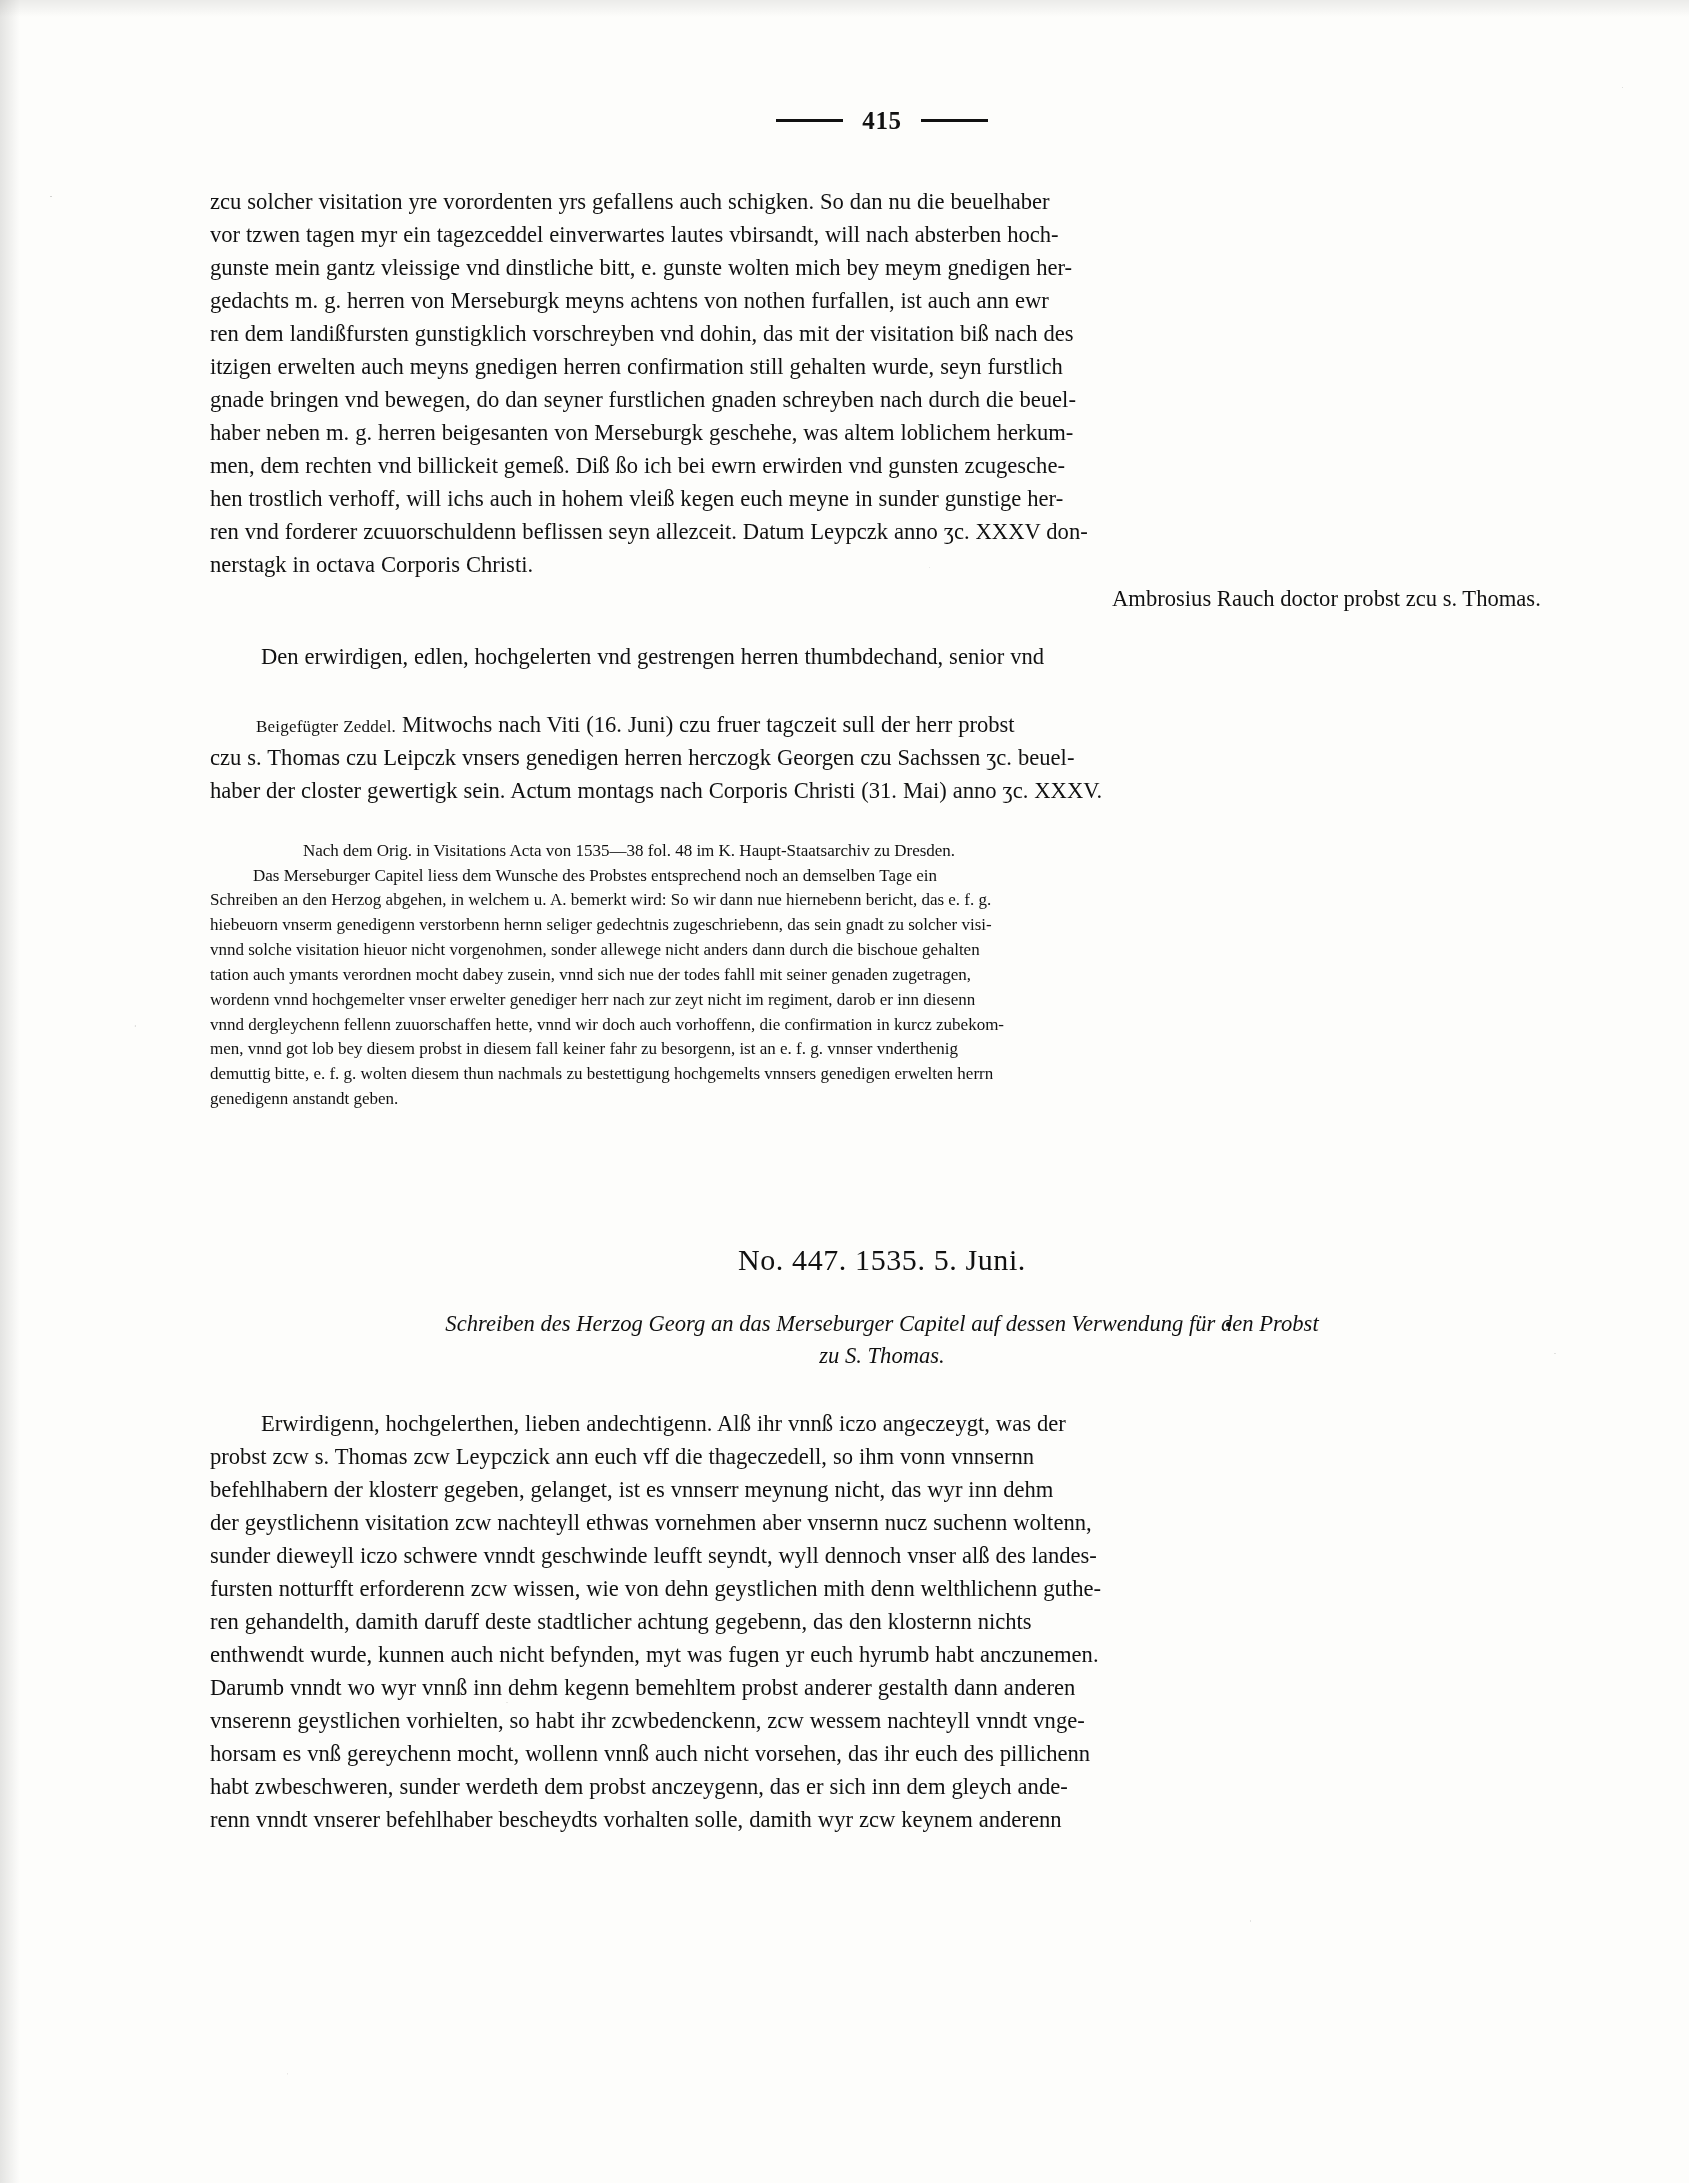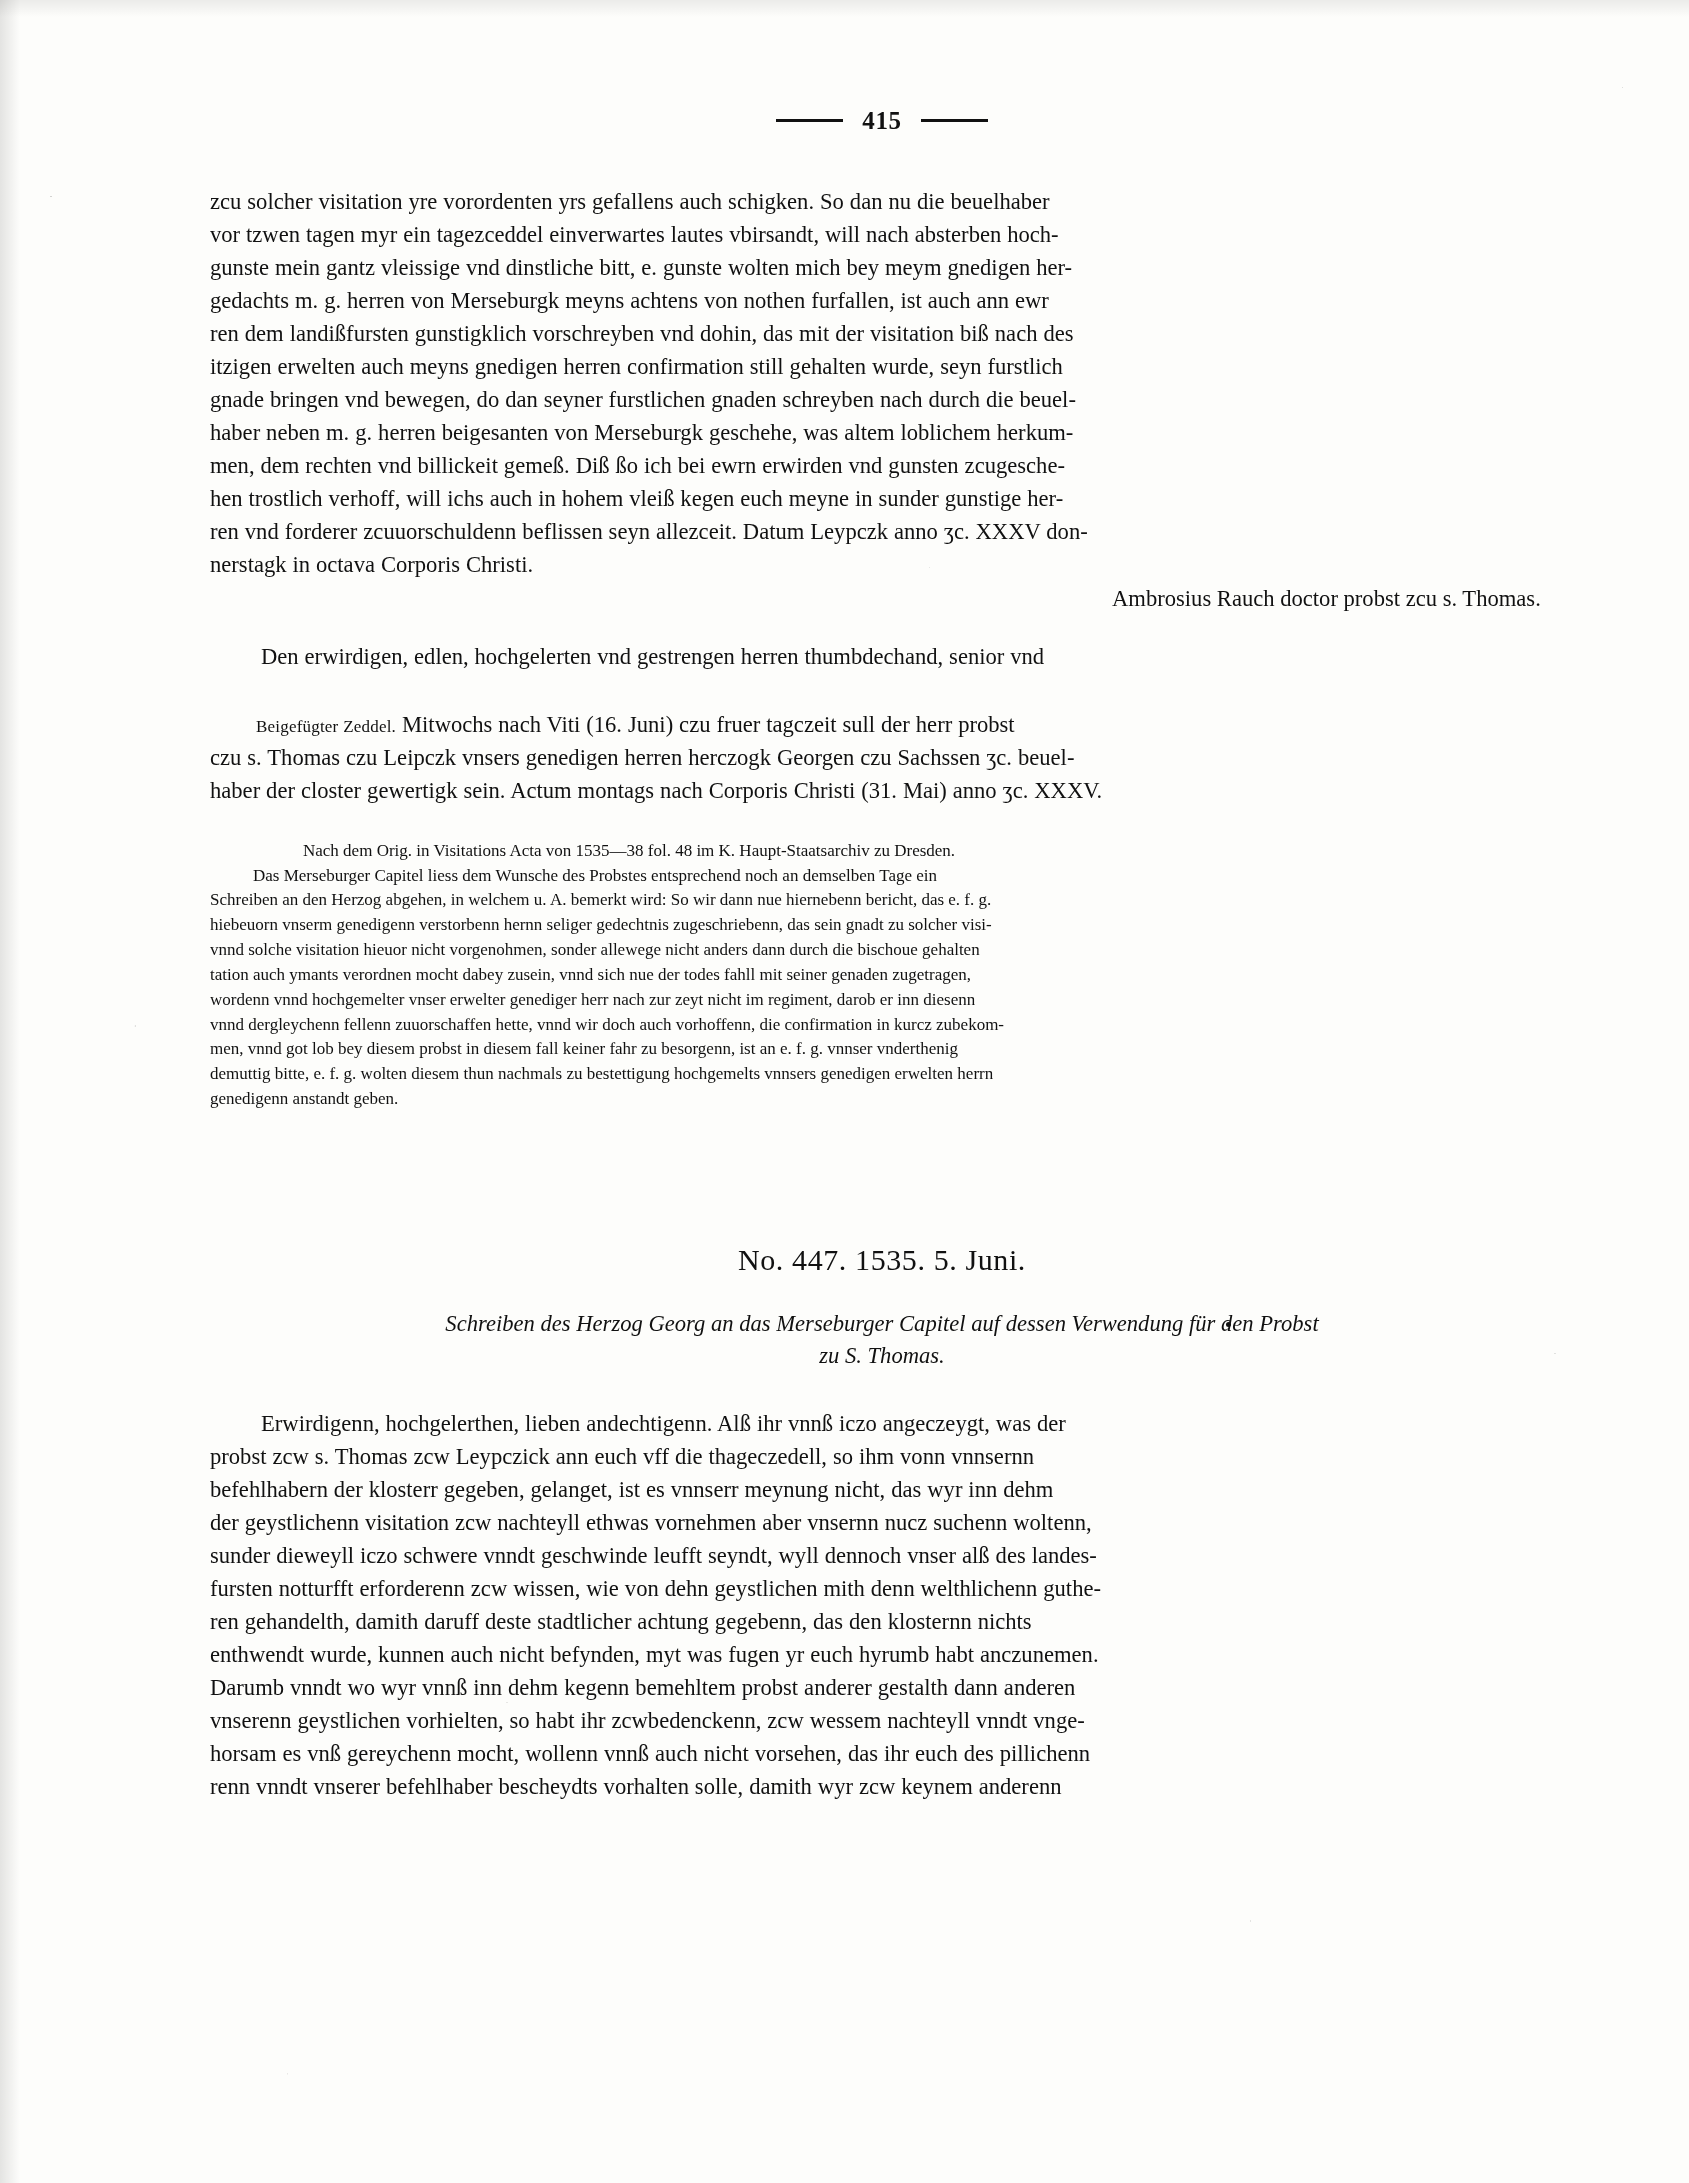--- a/index.html
+++ b/index.html
@@ -221,20 +221,21 @@
       <p>probst zcw s. Thomas zcw Leypczick ann euch vff die thageczedell, so ihm vonn vnnsernn</p>
       <p>befehlhabern der klosterr gegeben, gelanget, ist es vnnserr meynung nicht, das wyr inn dehm</p>
       <p>der geystlichenn visitation zcw nachteyll ethwas vornehmen aber vnsernn nucz suchenn woltenn,</p>
       <p>sunder dieweyll iczo schwere vnndt geschwinde leufft seyndt, wyll dennoch vnser alß des landes-</p>
       <p>fursten notturfft erforderenn zcw wissen, wie von dehn geystlichen mith denn welthlichenn guthe-</p>
       <p>ren gehandelth, damith daruff deste stadtlicher achtung gegebenn, das den klosternn nichts</p>
       <p>enthwendt wurde, kunnen auch nicht befynden, myt was fugen yr euch hyrumb habt anczunemen.</p>
       <p>Darumb vnndt wo wyr vnnß inn dehm kegenn bemehltem probst anderer gestalth dann anderen</p>
       <p>vnserenn geystlichen vorhielten, so habt ihr zcwbedenckenn, zcw wessem nachteyll vnndt vnge-</p>
       <p>horsam es vnß gereychenn mocht, wollenn vnnß auch nicht vorsehen, das ihr euch des pillichenn</p>
+      <p>habt zwbeschweren, sunder werdeth dem probst anczeygenn, das er sich inn dem gleych ande-</p>
       <p>renn vnndt vnserer befehlhaber bescheydts vorhalten solle, damith wyr zcw keynem anderenn</p>
     </div>
 
   </div>
 
   <div class="dot-mark"></div>
   <div class="scan-noise"></div>
 </div>
 
 

